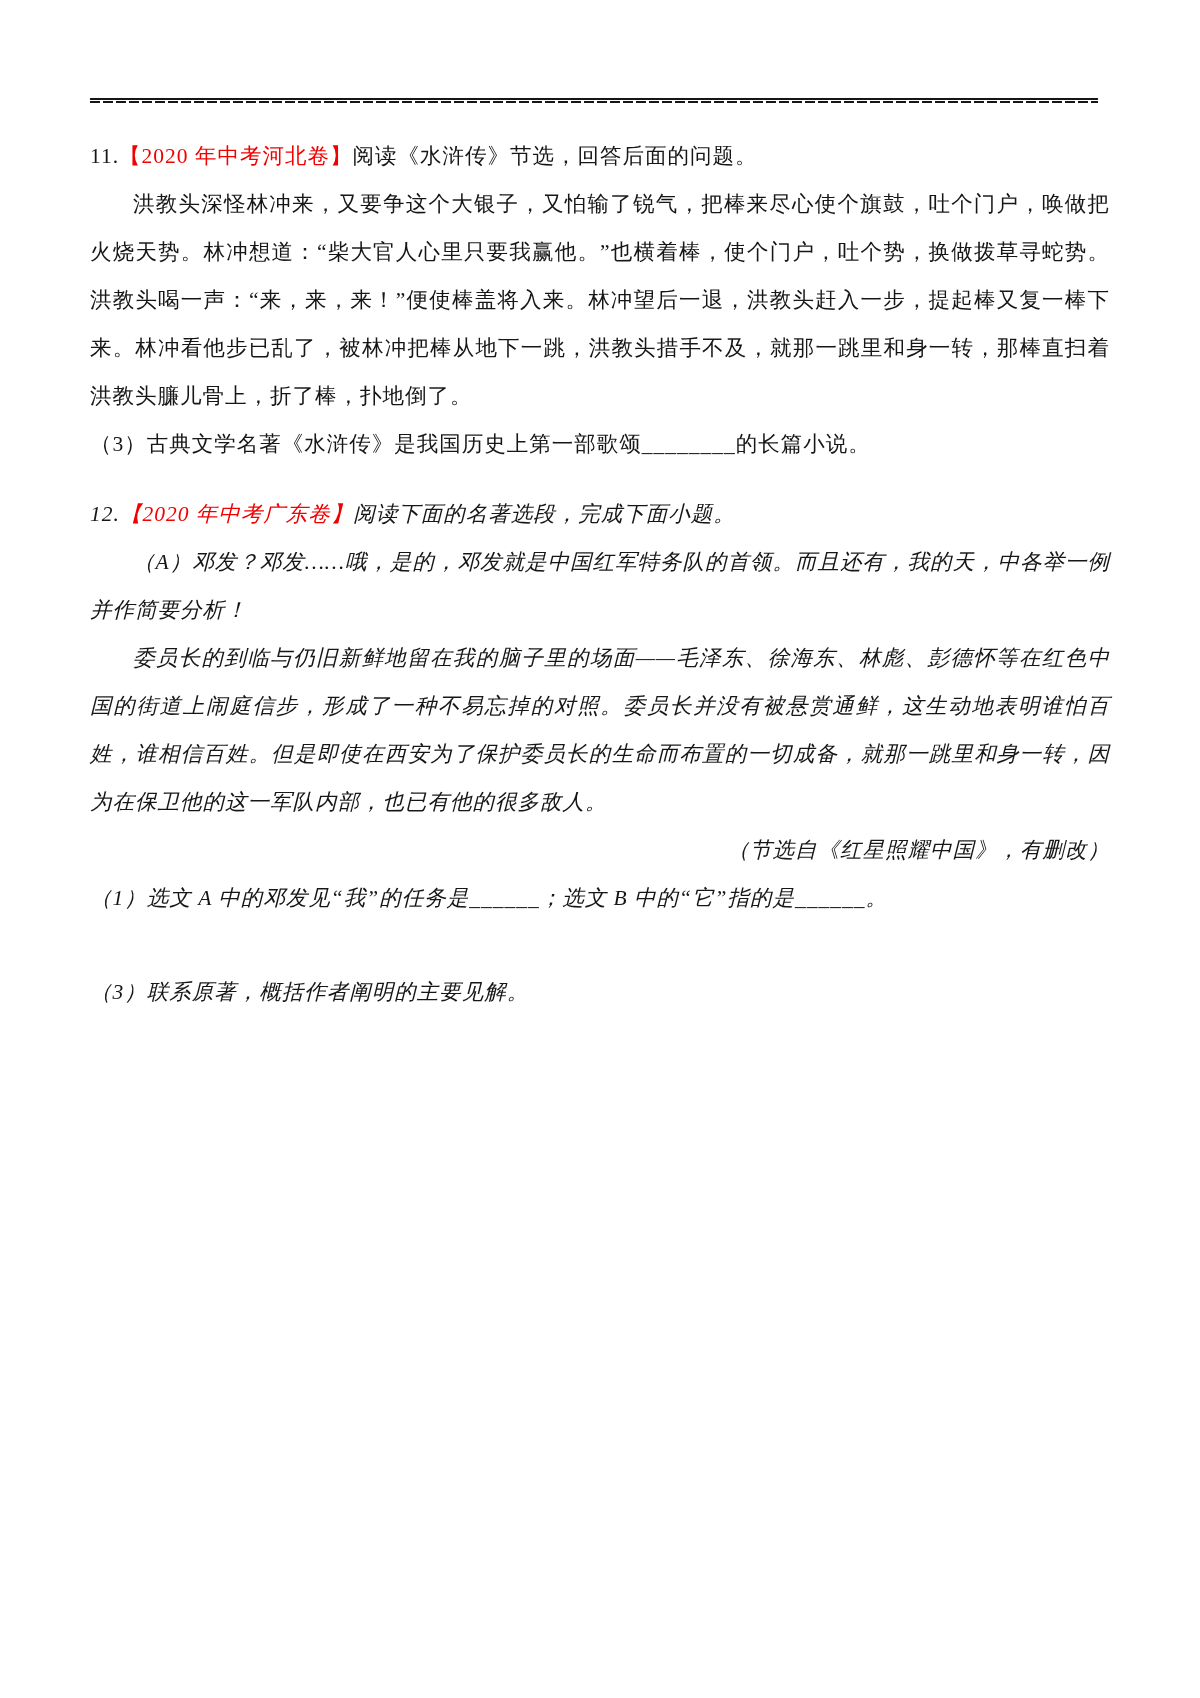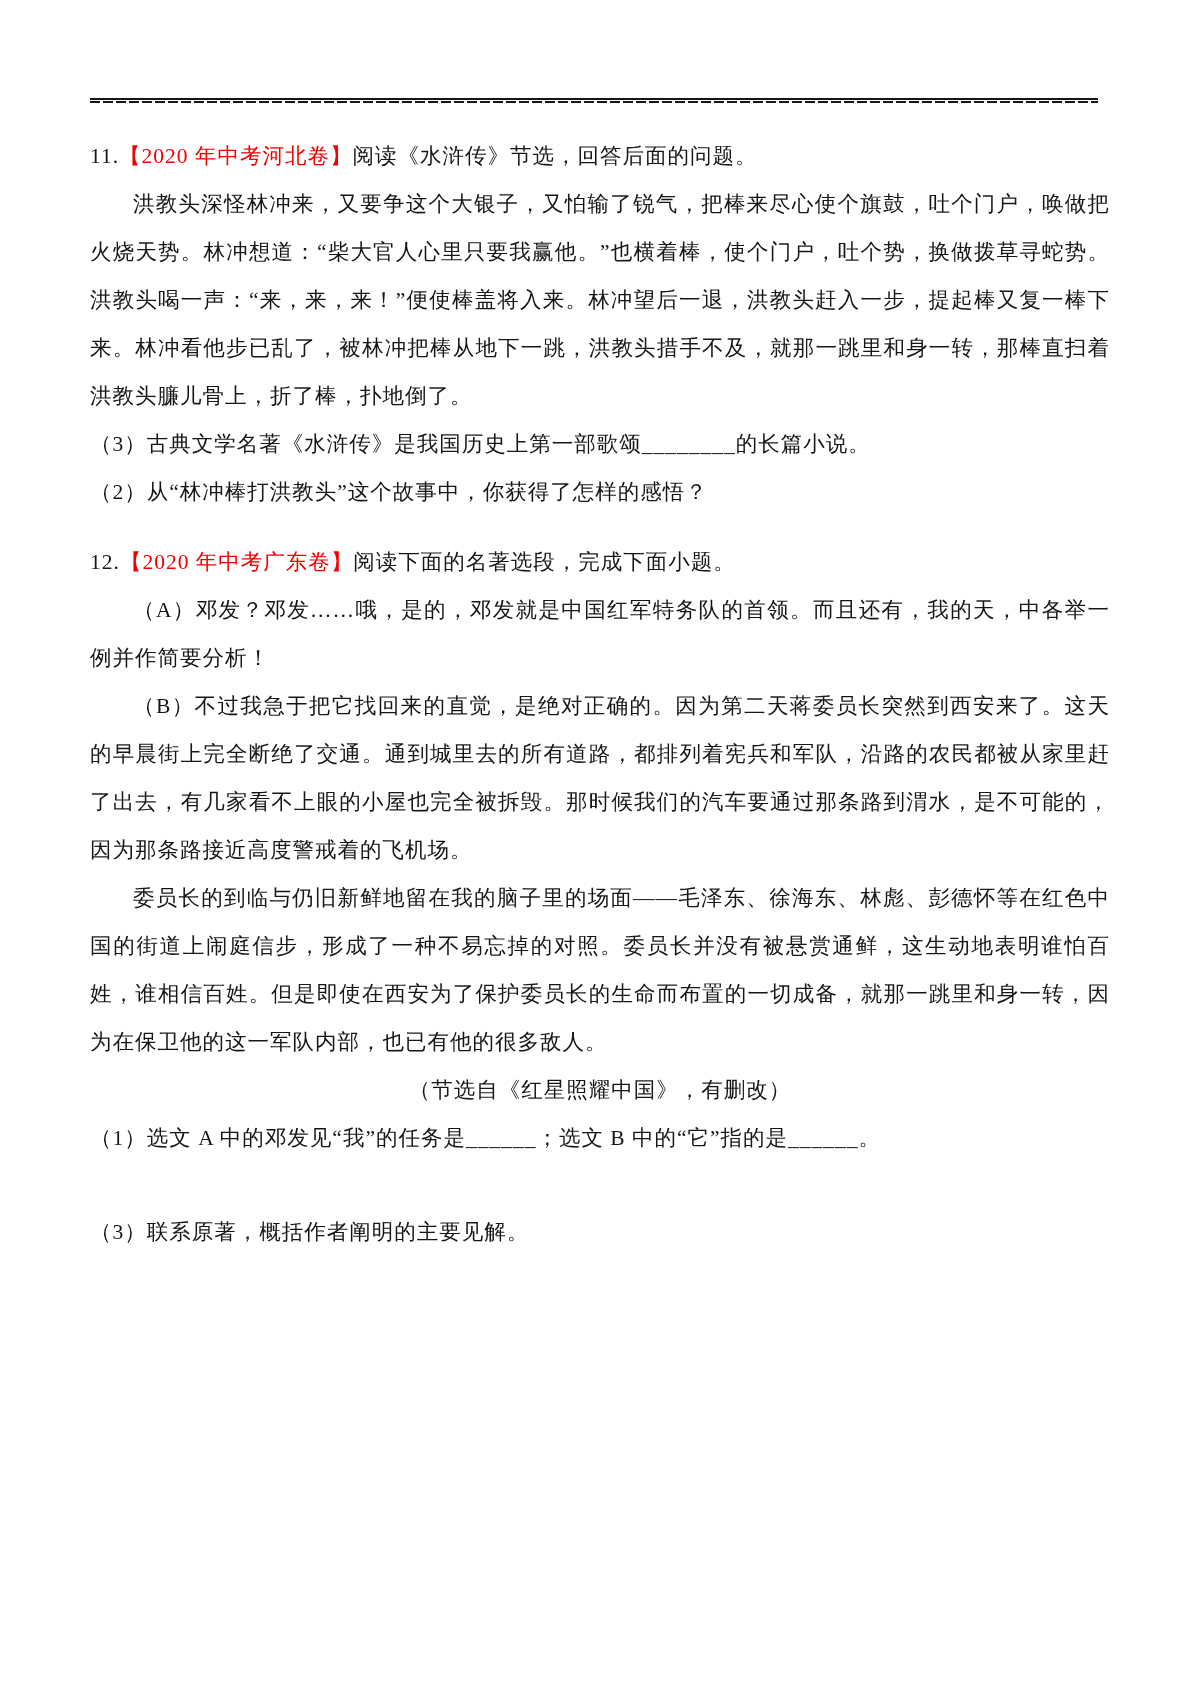--- a/index.html
+++ b/index.html
@@ -33,46 +33,44 @@
   p {
     margin: 0;
     font-size: 21.5px;
     line-height: 48px;
     letter-spacing: 1px;
     text-align: justify;
   }
   .heading { text-indent: 0; }
   .passage { text-indent: 2em; }
   .subq { text-indent: 0; }
-  .attribution { text-align: center; }
+  .attribution { text-align: right; }
   .red { color: #f20000; }
-  .q12 { margin-top: 22px; }
+  .q12 { margin-top: 22px; font-style: italic; }
   .gap-top { margin-top: 46px; }
 </style>
 </head>
 <body>
 
 <div class="page">
 
   <div class="top-rule"></div>
 
   <section>
     <p class="heading"><span>11.</span><span class="red">【2020 年中考河北卷】</span><span>阅读《水浒传》节选，回答后面的问题。</span></p>
 
     <p class="passage">洪教头深怪林冲来，又要争这个大银子，又怕输了锐气，把棒来尽心使个旗鼓，吐个门户，唤做把火烧天势。林冲想道：“柴大官人心里只要我赢他。”也横着棒，使个门户，吐个势，换做拨草寻蛇势。洪教头喝一声：“来，来，来！”便使棒盖将入来。林冲望后一退，洪教头赶入一步，提起棒又复一棒下来。林冲看他步已乱了，被林冲把棒从地下一跳，洪教头措手不及，就那一跳里和身一转，那棒直扫着洪教头臁儿骨上，折了棒，扑地倒了。</p>
 
     <p class="subq">（3）古典文学名著《水浒传》是我国历史上第一部歌颂________的长篇小说。</p>
-    <p class="subq">（2）从“林冲棒打洪教头”这个故事中，你获得了怎样的感悟？</p>
   </section>
 
   <section class="q12">
     <p class="heading"><span>12.</span><span class="red">【2020 年中考广东卷】</span><span>阅读下面的名著选段，完成下面小题。</span></p>
 
     <p class="passage">（A）邓发？邓发……哦，是的，邓发就是中国红军特务队的首领。而且还有，我的天，中各举一例并作简要分析！</p>
-    <p class="passage">（B）不过我急于把它找回来的直觉，是绝对正确的。因为第二天蒋委员长突然到西安来了。这天的早晨街上完全断绝了交通。通到城里去的所有道路，都排列着宪兵和军队，沿路的农民都被从家里赶了出去，有几家看不上眼的小屋也完全被拆毁。那时候我们的汽车要通过那条路到渭水，是不可能的，因为那条路接近高度警戒着的飞机场。</p>
     <p class="passage">委员长的到临与仍旧新鲜地留在我的脑子里的场面——毛泽东、徐海东、林彪、彭德怀等在红色中国的街道上闹庭信步，形成了一种不易忘掉的对照。委员长并没有被悬赏通鲜，这生动地表明谁怕百姓，谁相信百姓。但是即使在西安为了保护委员长的生命而布置的一切成备，就那一跳里和身一转，因为在保卫他的这一军队内部，也已有他的很多敌人。</p>
 
     <p class="attribution">（节选自《红星照耀中国》，有删改）</p>
 
     <p class="subq">（1）选文 A 中的邓发见“我”的任务是______；选文 B 中的“它”指的是______。</p>
     <p class="subq gap-top">（3）联系原著，概括作者阐明的主要见解。</p>
   </section>
 
 </div>
 

